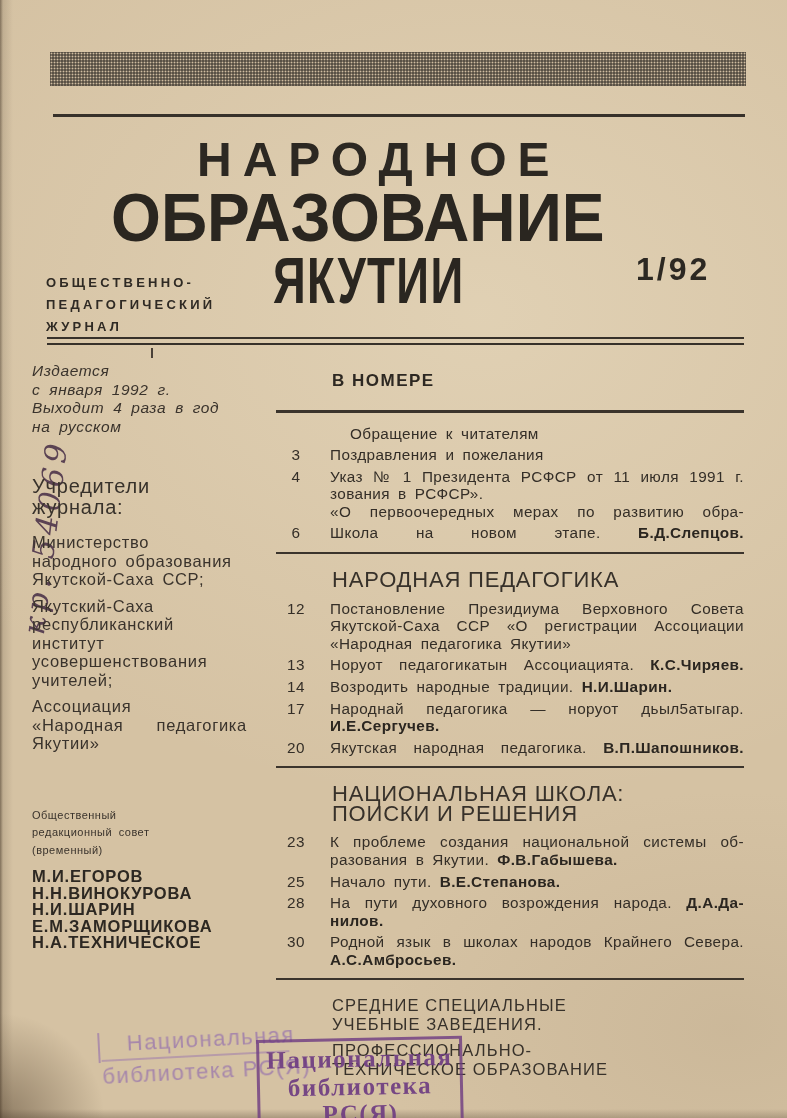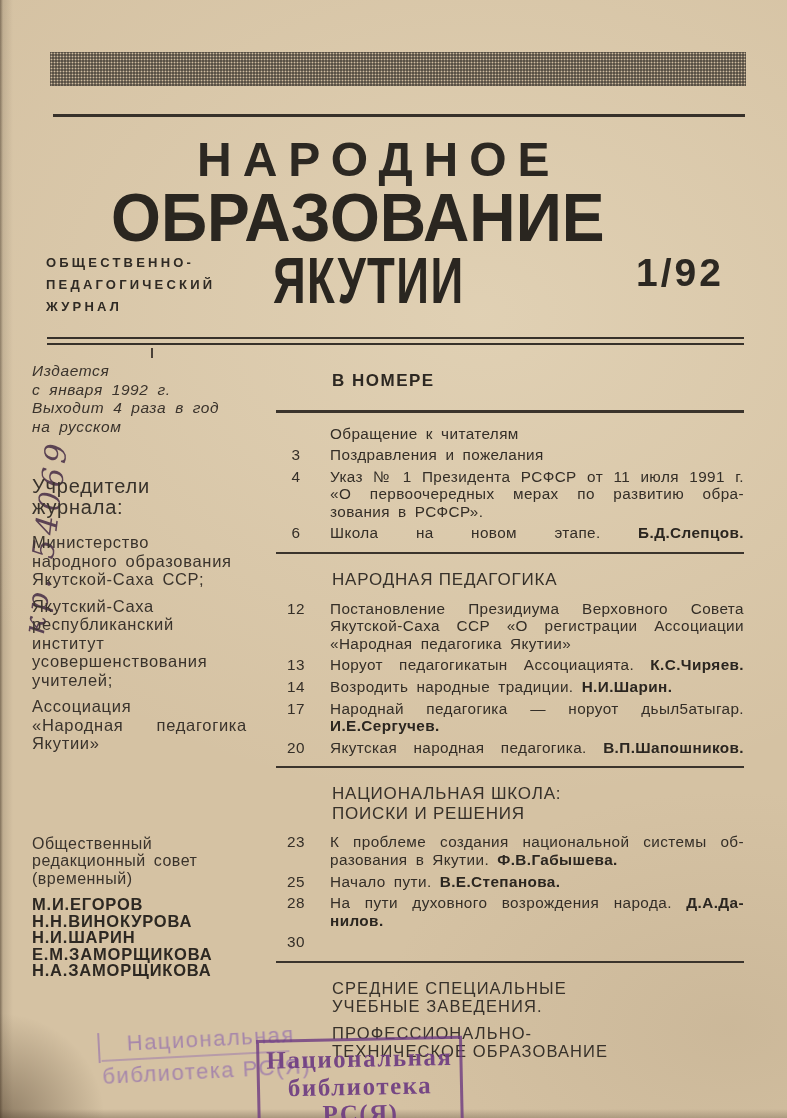--- a/index.html
+++ b/index.html
@@ -21,52 +21,52 @@
     background-image:
       radial-gradient(circle, rgba(215,196,166,0.95) 0.8px, rgba(215,196,166,0) 1.15px),
       radial-gradient(circle, rgba(215,196,166,0.55) 0.7px, rgba(215,196,166,0) 1px);
     background-size:3px 3px, 3px 3px;
     background-position:0 0, 1.5px 1.5px;
   }
   .rule-thin { position:absolute; left:53px; top:114px; width:692px; height:3px; background:#37312a; }
   .title-n { position:absolute; left:197px; top:136px; font-size:48px; font-weight:700; letter-spacing:11px; line-height:1; color:#2c2822; white-space:nowrap; }
   .title-o { position:absolute; left:111px; top:183px; font-size:69px; font-weight:700; line-height:1; color:#2a2620; transform:scaleX(0.93); transform-origin:0 0; white-space:nowrap; }
   .title-y { position:absolute; left:273px; top:248px; font-size:65px; font-weight:700; letter-spacing:2px; line-height:1; color:#2a2620; transform:scaleX(0.70); transform-origin:0 0; white-space:nowrap; }
-  .issue  { position:absolute; left:636px; top:253px; font-size:39px; font-weight:700; letter-spacing:3px; line-height:1; color:#2c2822; }
-  .subtitle { position:absolute; left:46px; top:252px; font-weight:700; font-size:13px; letter-spacing:3.2px; line-height:22px; color:#2f2a24; }
+  .issue  { position:absolute; left:636px; top:253px; font-size:32px; font-weight:700; letter-spacing:3px; line-height:1; color:#2c2822; }
+  .subtitle { position:absolute; left:46px; top:272px; font-weight:700; font-size:13px; letter-spacing:3.2px; line-height:22px; color:#2f2a24; }
   .double-rule { position:absolute; left:47px; top:337px; width:697px; height:4px;
     border-top:2px solid #37312a; border-bottom:2px solid #37312a; box-sizing:content-box; }
   .tick { position:absolute; left:151px; top:348px; width:2px; height:10px; background:#4a4138; }
 
   .handwriting {
     position:absolute; left:16px; top:632px; width:340px;
     transform:rotate(-83deg); transform-origin:0 0;
     font-family:"DejaVu Serif", serif; font-style:italic;
     font-size:30px; letter-spacing:5px; color:#4a3148; opacity:.88; white-space:nowrap;
   }
 
   .sidebar { position:absolute; left:32px; top:362px; width:215px; }
   .pub-line { font-style:italic; font-size:15.5px; line-height:18.5px; letter-spacing:0.6px; word-spacing:4px; color:#3a332c; }
   .founders-heading { margin-top:40px; font-size:20px; line-height:21px; letter-spacing:0.8px; color:#38322b; }
   .founders { margin-top:15px; font-size:16.5px; line-height:18.5px; letter-spacing:0.7px; word-spacing:3px; color:#3a332c; }
   .founder { margin-bottom:8px; }
   .founder-line.spread { text-align:justify; text-align-last:justify; }
-  .editorial-heading { margin-top:82px; font-size:16px; line-height:17.5px; letter-spacing:0.5px; word-spacing:3px; color:#3a332c; }
+  .editorial-heading { margin-top:54px; font-size:11px; line-height:17.5px; letter-spacing:0.5px; word-spacing:3px; color:#3a332c; }
   .editorial-names { margin-top:9px; font-weight:700; font-size:16.5px; line-height:16.5px; letter-spacing:0.8px; color:#2d2822; }
 
   .toc { position:absolute; left:276px; top:372px; width:468px; color:#342e27; }
   .toc-heading { margin-left:56px; font-weight:700; font-size:17px; letter-spacing:1.5px; line-height:17px; color:#2d2822; }
   .toc-head-rule { margin-top:21px; height:2.5px; background:#3b342c; }
   .toc-item { display:flex; margin-bottom:4px; font-size:15.3px; line-height:17.6px; letter-spacing:0.4px; word-spacing:3.5px; }
-  #toc-sections > .toc-item:first-child { margin-top:12px; }
+  #toc-sections > .toc-item:first-child { margin-top:12px;gap:20px; }
   .toc-num { width:40px; text-align:center; flex:none; }
   .toc-text { flex:1; margin-left:14px; }
   .toc-line.spread { text-align:justify; text-align-last:justify; }
   .toc-text .b { font-weight:700; color:#2b2620; }
-  .sec-title { margin:16px 0 10px 56px; font-size:17px; line-height:19.5px; letter-spacing:0.8px; color:#37312a; }
+  .sec-title { margin:16px 0 10px 56px; font-size:22px; line-height:19.5px; letter-spacing:0.8px; color:#37312a; }
   .sec-title.compact { font-size:16.5px; letter-spacing:1.1px; line-height:18.5px; }
   .sec-title-line.gap { margin-top:8px; }
   .toc-rule { height:2px; background:#3b342c; margin:10px 0 12px 0; }
 
   .stamp1 {
     position:absolute; left:100px; top:1030px; width:260px;
     transform:rotate(-3deg); transform-origin:0 0;
     color:#9b78ad; opacity:.8; font-size:22px; letter-spacing:1.5px; line-height:30px;
     filter:blur(0.3px); white-space:nowrap;
   }
@@ -136,21 +136,21 @@
     <div class="editorial-heading" id="editorial-heading">
         <div>Общественный</div>
         <div>редакционный совет</div>
         <div>(временный)</div>
       </div>
     <div class="editorial-names" id="editorial-names">
         <div>М.И.ЕГОРОВ</div>
         <div>Н.Н.ВИНОКУРОВА</div>
         <div>Н.И.ШАРИН</div>
         <div>Е.М.ЗАМОРЩИКОВА</div>
-        <div>Н.А.ЗАМОРЩИКОВА</div>
+        <div>Н.А.ТЕХНИЧЕСКОЕ</div>
       </div>
   </aside>
 
   <main class="toc">
     <div class="toc-heading">В НОМЕРЕ</div>
     <div class="toc-head-rule"></div>
     <div id="toc-sections">
         <div class="toc-item">
           <div class="toc-num"></div>
           <div class="toc-text">
@@ -160,22 +160,22 @@
         <div class="toc-item">
           <div class="toc-num">3</div>
           <div class="toc-text">
             <div class="toc-line"><span>Поздравления и пожелания</span></div>
           </div>
         </div>
         <div class="toc-item">
           <div class="toc-num">4</div>
           <div class="toc-text">
             <div class="toc-line spread"><span>Указ № 1 Президента РСФСР от 11 июля 1991 г.</span></div>
+            <div class="toc-line"><span>зования в РСФСР».</span></div>
             <div class="toc-line spread"><span>«О первоочередных мерах по развитию обра-</span></div>
-            <div class="toc-line"><span>зования в РСФСР».</span></div>
           </div>
         </div>
         <div class="toc-item">
           <div class="toc-num">6</div>
           <div class="toc-text">
             <div class="toc-line spread"><span>Школа на новом этапе. </span><span class="b">Б.Д.Слепцов.</span></div>
           </div>
         </div>
         <div class="toc-rule"></div>
         <div class="sec-title">
@@ -234,20 +234,24 @@
         </div>
         <div class="toc-item">
           <div class="toc-num">28</div>
           <div class="toc-text">
             <div class="toc-line spread"><span>На пути духовного возрождения народа. </span><span class="b">Д.А.Да-</span></div>
             <div class="toc-line"><span class="b">нилов.</span></div>
           </div>
         </div>
         <div class="toc-item">
           <div class="toc-num">30</div>
+          <div class="toc-text">
+            <div class="toc-line spread"><span>Родной язык в школах народов Крайнего Севера.</span></div>
+            <div class="toc-line"><span class="b">А.С.Амбросьев.</span></div>
+          </div>
         </div>
         <div class="toc-rule"></div>
         <div class="sec-title compact">
           <div class="sec-title-line">СРЕДНИЕ СПЕЦИАЛЬНЫЕ</div>
           <div class="sec-title-line">УЧЕБНЫЕ ЗАВЕДЕНИЯ.</div>
           <div class="sec-title-line gap">ПРОФЕССИОНАЛЬНО-</div>
           <div class="sec-title-line">ТЕХНИЧЕСКОЕ ОБРАЗОВАНИЕ</div>
         </div>
       </div>
   </main>

